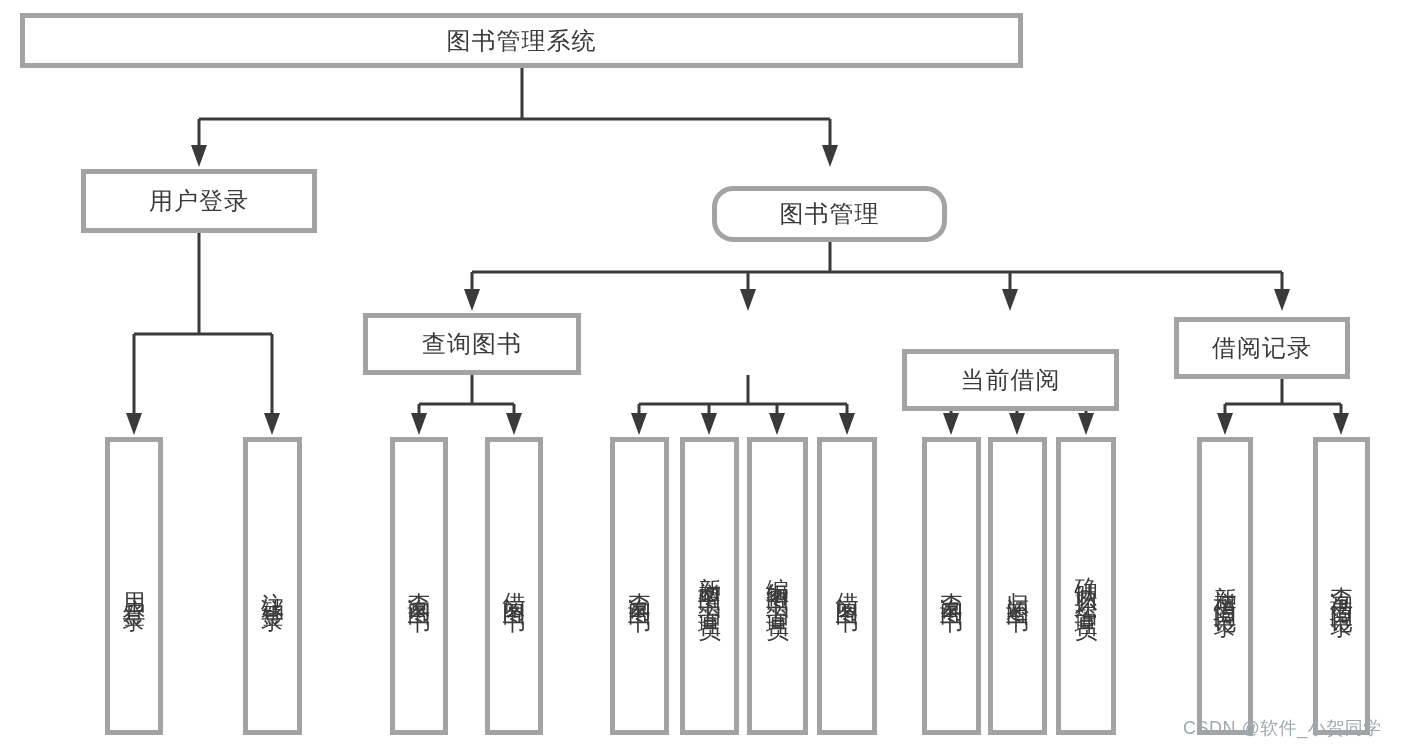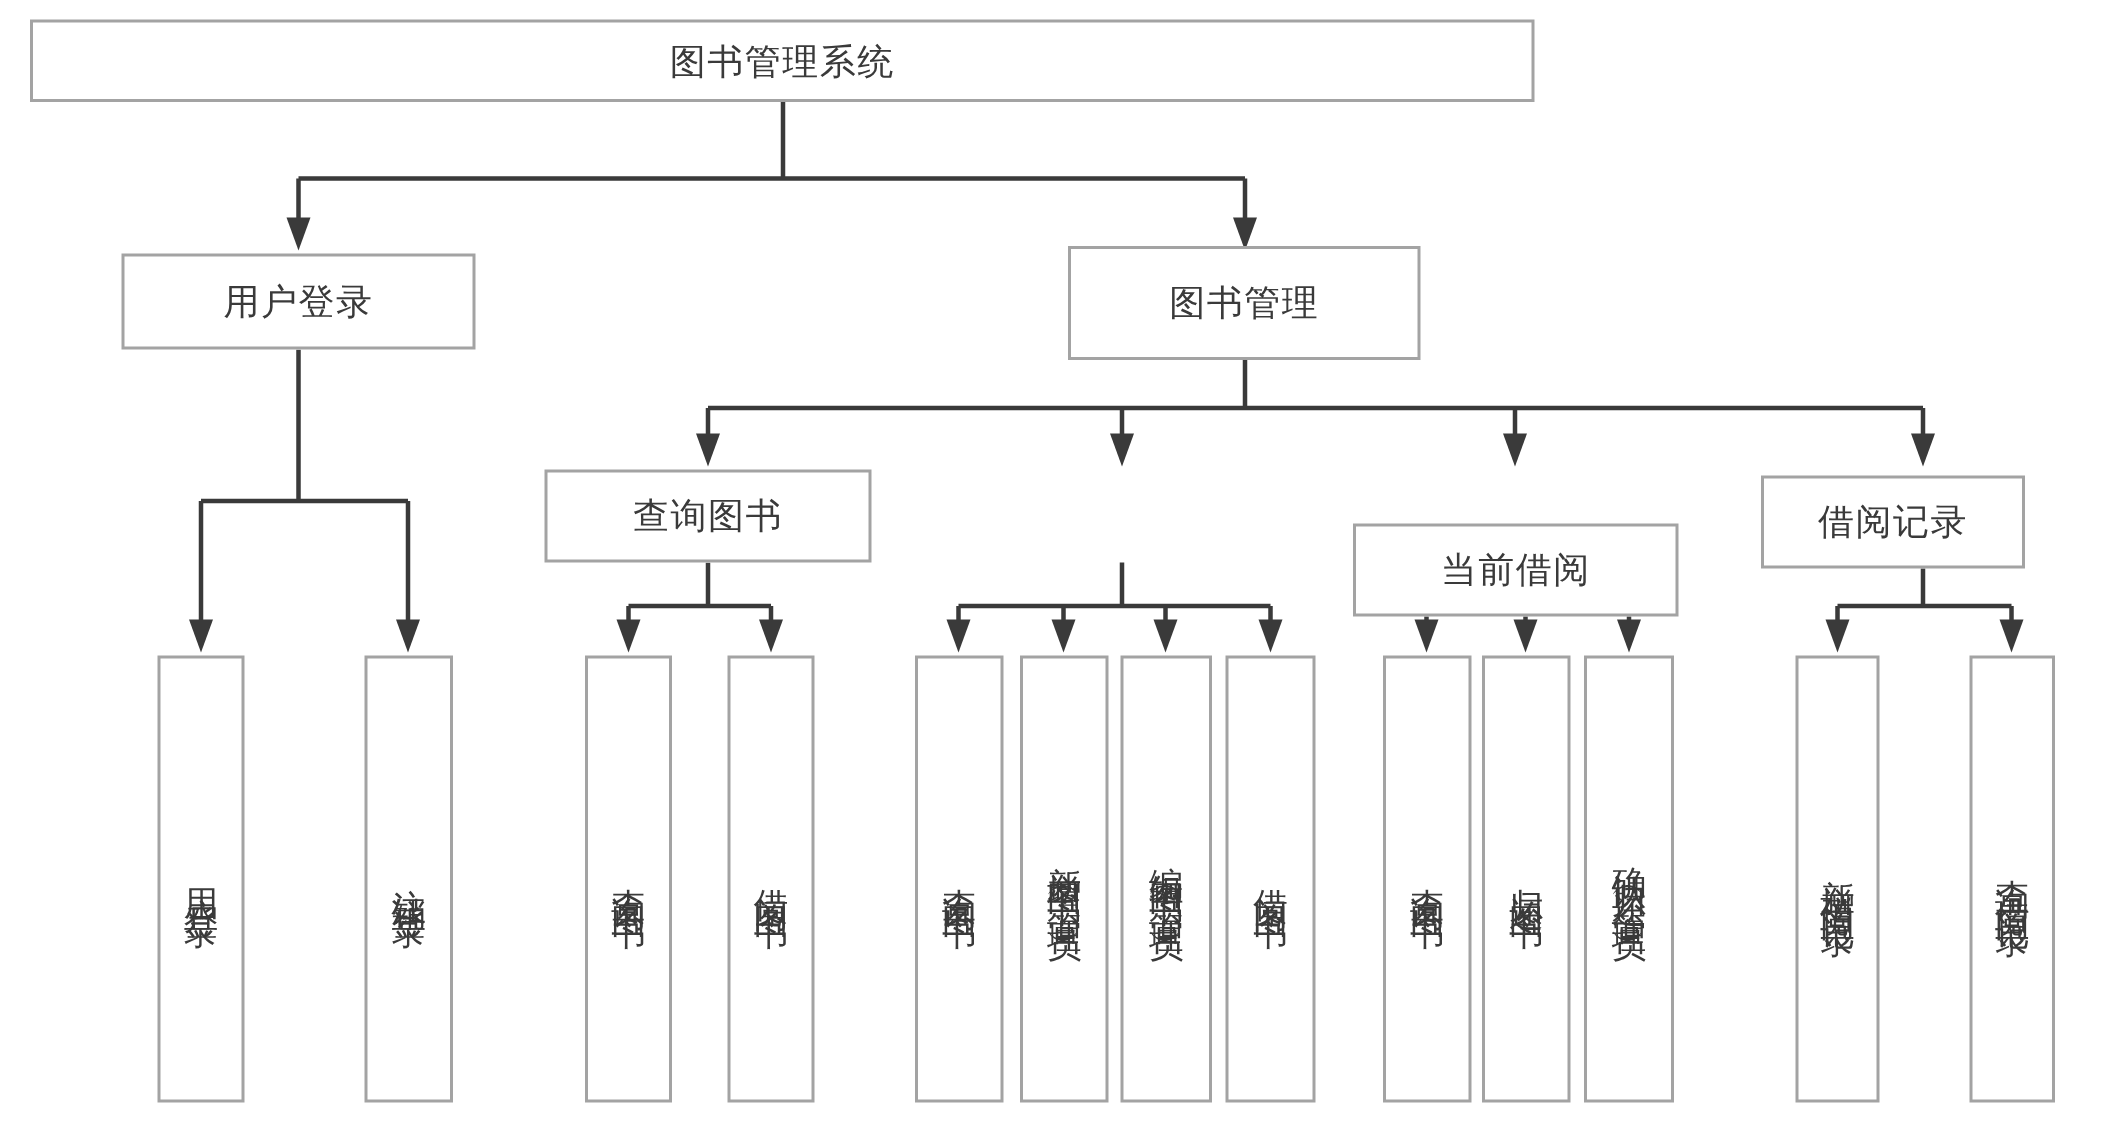--- a/index.html
+++ b/index.html
@@ -2,21 +2,21 @@
 <html><head>
 <meta charset="utf-8">
 <style>
   html,body{margin:0;padding:0;background:#ffffff;}
   .canvas{
     position:relative;width:1405px;height:747px;background:#ffffff;overflow:hidden;
     font-family:"Liberation Sans","DejaVu Sans",sans-serif;color:#3a3a3a;
   }
   .lines{position:absolute;left:0;top:0;z-index:1;}
   .box{
-    position:absolute;box-sizing:border-box;border:2px solid #a3a3a3;background:#ffffff;
+    position:absolute;box-sizing:border-box;border:5px solid #a3a3a3;background:#ffffff;
     display:flex;align-items:center;justify-content:center;z-index:2;
     font-size:24px;letter-spacing:1px;color:#3a3a3a;
   }
   .vbox{
     writing-mode:vertical-rl;text-orientation:mixed;
     font-size:23px;letter-spacing:6px;line-height:1;
   }
   .watermark{
     position:absolute;left:1183px;top:716px;z-index:3;
     font-size:18px;letter-spacing:0.5px;color:#a2a8af;white-space:nowrap;
@@ -63,21 +63,21 @@
       <polygon points="1009,413 1025,413 1017,435"></polygon>
       <polygon points="1078,413 1094,413 1086,435"></polygon>
       <polygon points="1217,413 1233,413 1225,435"></polygon>
       <polygon points="1333,413 1349,413 1341,435"></polygon>
     </g>
   </svg>
 
   <div class="box" style="left:20px;top:13px;width:1003px;height:55px;">图书管理系统</div>
 
   <div class="box" style="left:81px;top:169px;width:236px;height:64px;">用户登录</div>
-  <div class="box" style="left:712px;top:164px;width:235px;height:76px;">图书管理</div>
+  <div class="box" style="left:712px;top:186px;width:235px;height:56px;border-radius:21px;">图书管理</div>
 
   <div class="box" style="left:363px;top:313px;width:218px;height:62px;">查询图书</div>
   <div class="box" style="left:902px;top:313px;width:217px;height:62px;margin-top:36px;">当前借阅</div>
   <div class="box" style="left:1174px;top:317px;width:176px;height:62px;">借阅记录</div>
 
   <div class="box vbox" style="left:105px;top:437px;width:58px;height:298px;">用户登录</div>
   <div class="box vbox" style="left:243px;top:437px;width:59px;height:298px;">注销登录</div>
 
   <div class="box vbox" style="left:390px;top:437px;width:58px;height:298px;">查询图书</div>
   <div class="box vbox" style="left:485px;top:437px;width:58px;height:298px;">借阅图书</div>
@@ -87,14 +87,15 @@
   <div class="box vbox" style="left:747px;top:437px;width:61px;height:298px;">编辑图书（管理员）</div>
   <div class="box vbox" style="left:817px;top:437px;width:60px;height:298px;">借阅图书</div>
 
   <div class="box vbox" style="left:922px;top:437px;width:59px;height:298px;">查询图书</div>
   <div class="box vbox" style="left:988px;top:437px;width:59px;height:298px;">归还图书</div>
   <div class="box vbox" style="left:1056px;top:437px;width:60px;height:298px;">确认归还（管理员）</div>
 
   <div class="box vbox" style="left:1197px;top:437px;width:56px;height:298px;">新增借阅记录</div>
   <div class="box vbox" style="left:1313px;top:437px;width:57px;height:298px;">查询借阅记录</div>
 
+  <div class="watermark">CSDN @软件_小贺同学</div>
 
 </div>
 
 </body></html>

